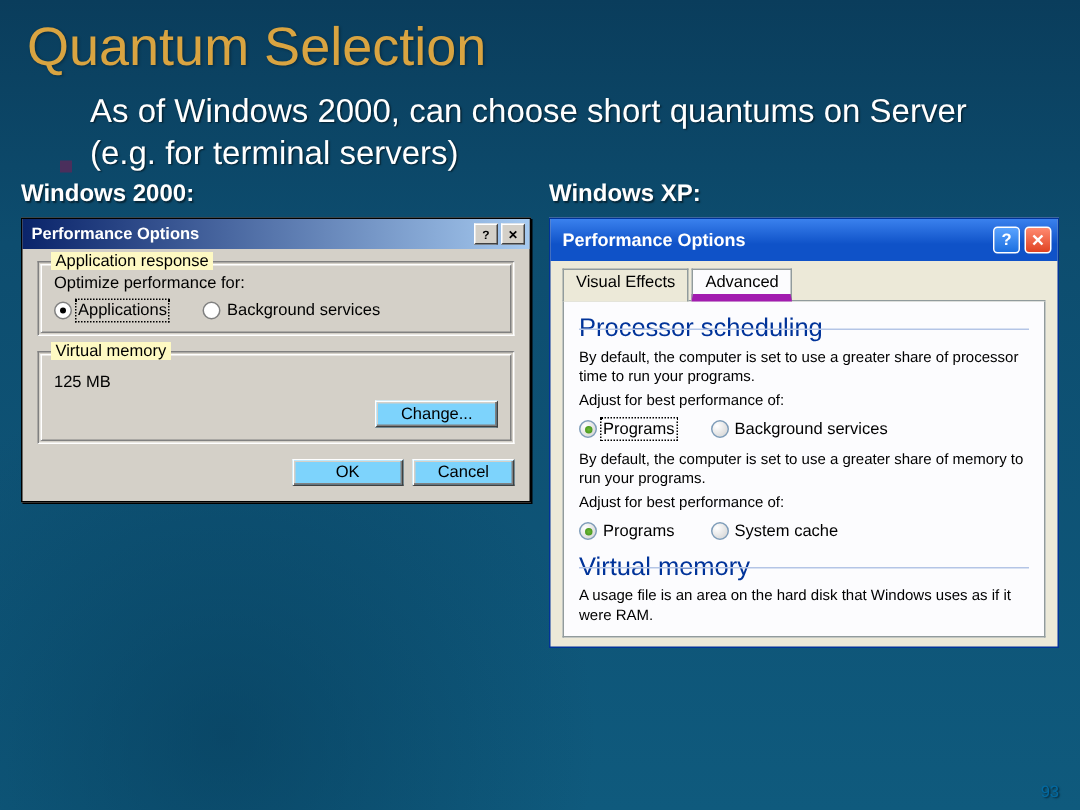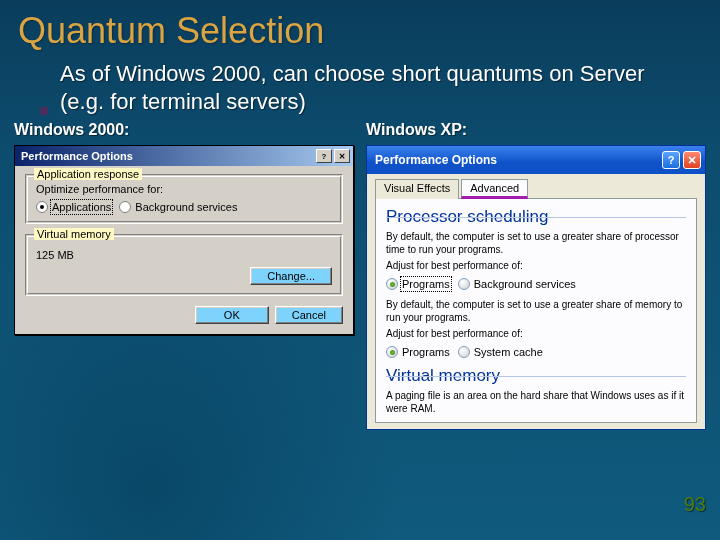--- a/index.html
+++ b/index.html
@@ -14,47 +14,47 @@
 .col-title{font-weight:700;color:#fff;font-size:16px;margin-bottom:6px;text-shadow:1px 1px 1px rgba(0,0,0,.5)}
 .dlg2k{border:1px solid #000;background:#d4d0c8;font-family:Tahoma,sans-serif;font-size:11px;color:#000;width:340px;box-shadow:1px 1px 0 #000}
 .dlg2k-title{background:linear-gradient(90deg,#0a246a,#a6caf0);color:#fff;font-weight:700;padding:3px 3px 3px 6px;display:flex;align-items:center;font-size:11px}
 .dlg2k-title span{flex:1}
 .winbtn{width:16px;height:14px;background:#d4d0c8;border:1px solid #fff;border-right-color:#404040;border-bottom-color:#404040;margin-left:2px;font-family:Marlett,sans-serif;font-size:8px;display:flex;align-items:center;justify-content:center;color:#000}
 .dlg2k-body{padding:8px 10px 10px}
 .grp{border:1px solid #808080;border-right-color:#fff;border-bottom-color:#fff;padding:8px 10px 10px;margin-bottom:10px;position:relative}
 .grp::after{content:"";position:absolute;inset:1px;border:1px solid #fff;border-right-color:#808080;border-bottom-color:#808080;pointer-events:none}
 .grp-title{position:absolute;top:-7px;left:8px;background:#fef9c3;padding:0 3px;z-index:2;font-size:11px}
 .grp-inner{position:relative;z-index:1}
-.radio-row{display:flex;gap:8px;margin-top:6px}
+.radio-row{display:flex;gap:24px;margin-top:6px}
 .radio-item{display:flex;align-items:center;gap:4px}
 .radio{width:12px;height:12px;border-radius:50%;background:#fff;border:1px solid #808080;display:flex;align-items:center;justify-content:center}
 .radio.sel::after{content:"";width:4px;height:4px;border-radius:50%;background:#000}
 .vmem-row{display:flex;justify-content:space-between;margin-top:6px}
 .btn2k{display:inline-block;background:#7dd3fc;border:1px solid #fff;border-right-color:#404040;border-bottom-color:#404040;box-shadow:inset -1px -1px 0 #808080,inset 1px 1px 0 #d4d0c8;padding:2px 16px;font-size:11px}
 .btnrow{display:flex;justify-content:flex-end;gap:6px;margin-top:6px}
 .dlgxp{border:1px solid #003399;background:#ece9d8;font-family:Tahoma,sans-serif;font-size:11px;color:#000;width:340px}
 .dlgxp-title{background:linear-gradient(180deg,#3a81ee 0%,#0f52c8 60%,#0f52c8 100%);color:#fff;font-weight:700;padding:5px 4px 5px 8px;display:flex;align-items:center;font-size:12px}
 .dlgxp-title span{flex:1}
 .xpbtn{width:18px;height:18px;border-radius:3px;margin-left:3px;display:flex;align-items:center;justify-content:center;font-weight:700;font-size:11px}
 .xpbtn.help{background:linear-gradient(180deg,#5aa3ff,#1c6fe0);color:#fff;border:1px solid #fff}
 .xpbtn.close{background:linear-gradient(180deg,#ff8a70,#e04322);color:#fff;border:1px solid #fff}
 .dlgxp-body{padding:4px 8px 6px}
 .tabs{display:flex;border-bottom:1px solid #919b9c}
 .tab{padding:2px 8px;border:1px solid #919b9c;border-bottom:none;background:#ece9d8;margin-right:2px;font-size:11px;position:relative;top:1px}
-.tab.active{background:#fcfcfe;border-bottom:3px solid #a21caf}
+.tab.active{background:#fcfcfe;border-bottom:5px solid #a21caf}
 .tab-content{border:1px solid #919b9c;border-top:none;padding:8px 10px 4px;background:#fcfcfe}
 .xpgrp{margin-bottom:8px}
 .xpgrp-title{color:#003399;font-size:17px;margin-bottom:3px;position:relative}
 .xpgrp-title::after{content:"";position:absolute;left:0;right:0;top:50%;border-top:1px solid #b4c5e6}
 .xpgrp-title span{background:#fcfcfe;position:relative;padding-right:6px}
 .xp-text{font-size:10px;line-height:1.3;margin:3px 0}
 .xp-radio{width:12px;height:12px;border-radius:50%;background:radial-gradient(circle at 30% 30%,#fff,#d0d0d0);border:1px solid #7f9db9;display:flex;align-items:center;justify-content:center}
 .xp-radio.sel::after{content:"";width:5px;height:5px;border-radius:50%;background:radial-gradient(circle,#6fbb3a,#3a8a0f)}
 .dotted{outline:1px dotted #000;outline-offset:1px}
-.pagenum{position:absolute;bottom:24px;right:14px;color:#4d7c0f;font-size:20px;text-shadow:1px 1px 1px rgba(0,0,0,.5)}
+.pagenum{position:absolute;bottom:6px;right:14px;color:#0369a1;font-size:11px;text-shadow:1px 1px 1px rgba(0,0,0,.5)}
 </style>
 </head>
 <body>
 
 <div class="title">Quantum Selection</div>
 
 <div class="bullet-row">
   <div class="bullet"></div>
   <div class="bullet-text">As of Windows 2000, can choose short quantums on Server (e.g. for terminal servers)</div>
 </div>
@@ -142,21 +142,21 @@
                 <span>Programs</span>
               </div>
               <div class="radio-item">
                 <div class="xp-radio"></div>
                 <span>System cache</span>
               </div>
             </div>
           </div>
           <div class="xpgrp" style="margin-bottom:0">
             <div class="xpgrp-title"><span>Virtual memory</span></div>
-            <div class="xp-text">A paging file is an area on the hard share that Windows uses as if it were RAM.</div>
+            <div class="xp-text">A usage file is an area on the hard disk that Windows uses as if it were RAM.</div>
           </div>
         </div>
       </div>
     </div>
   </div>
 </div>
 
 <div class="pagenum">93</div>
 
 </body></html>

